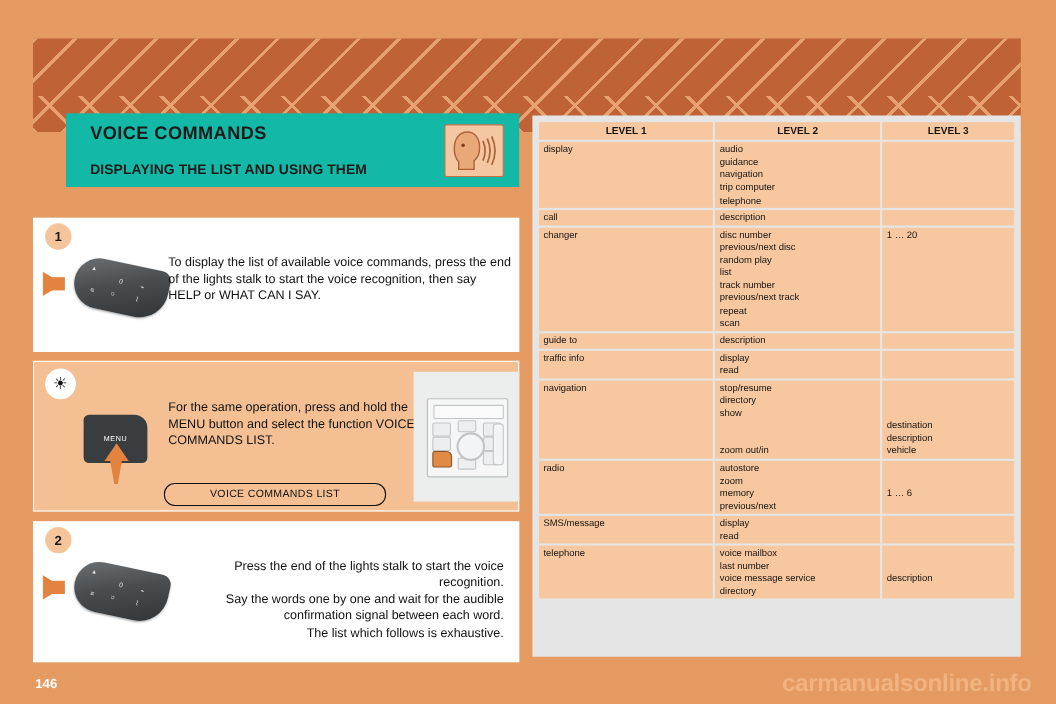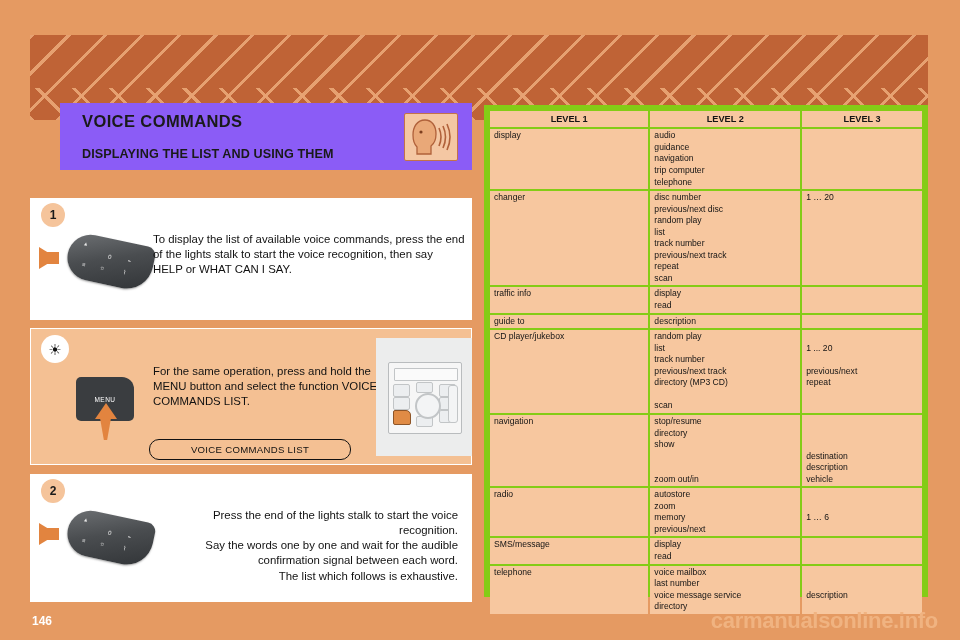--- a/index.html
+++ b/index.html
@@ -22,21 +22,21 @@
     position:absolute;inset:0;
     background-image:
       repeating-linear-gradient(45deg, rgba(232,164,116,.95) 0 3px, rgba(0,0,0,0) 3px 26px);
     -webkit-mask-image:linear-gradient(to bottom, transparent 0 62%, #000 62% 100%);
             mask-image:linear-gradient(to bottom, transparent 0 62%, #000 62% 100%);
   }
 
   
   #title-card{
     position:absolute;left:60px;top:103px;width:412px;height:67px;
-    background:#8b5cf6;z-index:4;
+    background:#14b8a6;z-index:4;
     display:flex;align-items:center;
   }
   #title-card .txt{padding-left:22px;flex:1;}
   #t1{font-size:16.5px;font-weight:bold;letter-spacing:.4px;color:#1a1a1a;line-height:1.15;}
   #t2{font-size:12.6px;font-weight:bold;letter-spacing:.1px;color:#1a1a1a;margin-top:17px;}
   #speak-icon{
     width:52px;height:46px;margin-right:14px;background:#f4c7a3;
     border:1px solid #c2724a;border-radius:2px;flex:0 0 auto;
   }
 
@@ -123,21 +123,21 @@
   #rslot{position:absolute;left:5px;top:5px;width:62px;height:11px;border:1px solid #c2c5c7;
     background:#fafafa;border-radius:1px;}
   #rmenu{position:absolute;left:4px;top:47px;width:16px;height:13px;background:#e08b45;
     border:1px solid #8d5528;border-radius:2px 5px 2px 2px;}
   #rstrip{position:absolute;right:3px;top:22px;width:8px;height:36px;border:1px solid #c2c5c7;
     background:#f3f4f5;border-radius:3px;}
 
   
   #table-card{
     position:absolute;left:484px;top:105px;width:444px;height:492px;
-    background:#84cc16;box-sizing:border-box;padding:4px;
+    background:#e5e5e5;box-sizing:border-box;padding:4px;
   }
   table{border-collapse:separate;border-spacing:2px;width:100%;table-layout:fixed;}
   th,td{
     background:#f7c79f;color:#141414;vertical-align:top;
     padding:1px 4px;font-size:8.6px;line-height:1.345;
   }
   th{text-align:center;font-weight:bold;font-size:9.2px;padding:2px 4px;}
   td.l2,td.l3{white-space:pre-line;}
   col.c1{width:37%;} col.c2{width:35%;} col.c3{width:28%;}
 
@@ -250,56 +250,46 @@
         <tr>
           <td class="l1">display</td>
           <td class="l2">audio
 guidance
 navigation
 trip computer
 telephone</td>
           <td class="l3"></td>
         </tr>
         <tr>
+          <td class="l1">call</td>
+          <td class="l2">description</td>
+          <td class="l3"></td>
+        </tr>
+        <tr>
           <td class="l1">changer</td>
           <td class="l2">disc number
 previous/next disc
 random play
 list
 track number
 previous/next track
 repeat
 scan</td>
           <td class="l3">1 … 20</td>
         </tr>
         <tr>
+          <td class="l1">guide to</td>
+          <td class="l2">description</td>
+          <td class="l3"></td>
+        </tr>
+        <tr>
           <td class="l1">traffic info</td>
           <td class="l2">display
 read</td>
           <td class="l3"></td>
-        </tr>
-        <tr>
-          <td class="l1">guide to</td>
-          <td class="l2">description</td>
-          <td class="l3"></td>
-        </tr>
-        <tr>
-          <td class="l1">CD player/jukebox</td>
-          <td class="l2">random play
-list
-track number
-previous/next track
-directory (MP3 CD)
-
-scan</td>
-          <td class="l3">
-1 ... 20
-
-previous/next
-repeat</td>
         </tr>
         <tr>
           <td class="l1">navigation</td>
           <td class="l2">stop/resume
 directory
 show
 
 
 zoom out/in</td>
           <td class="l3">

